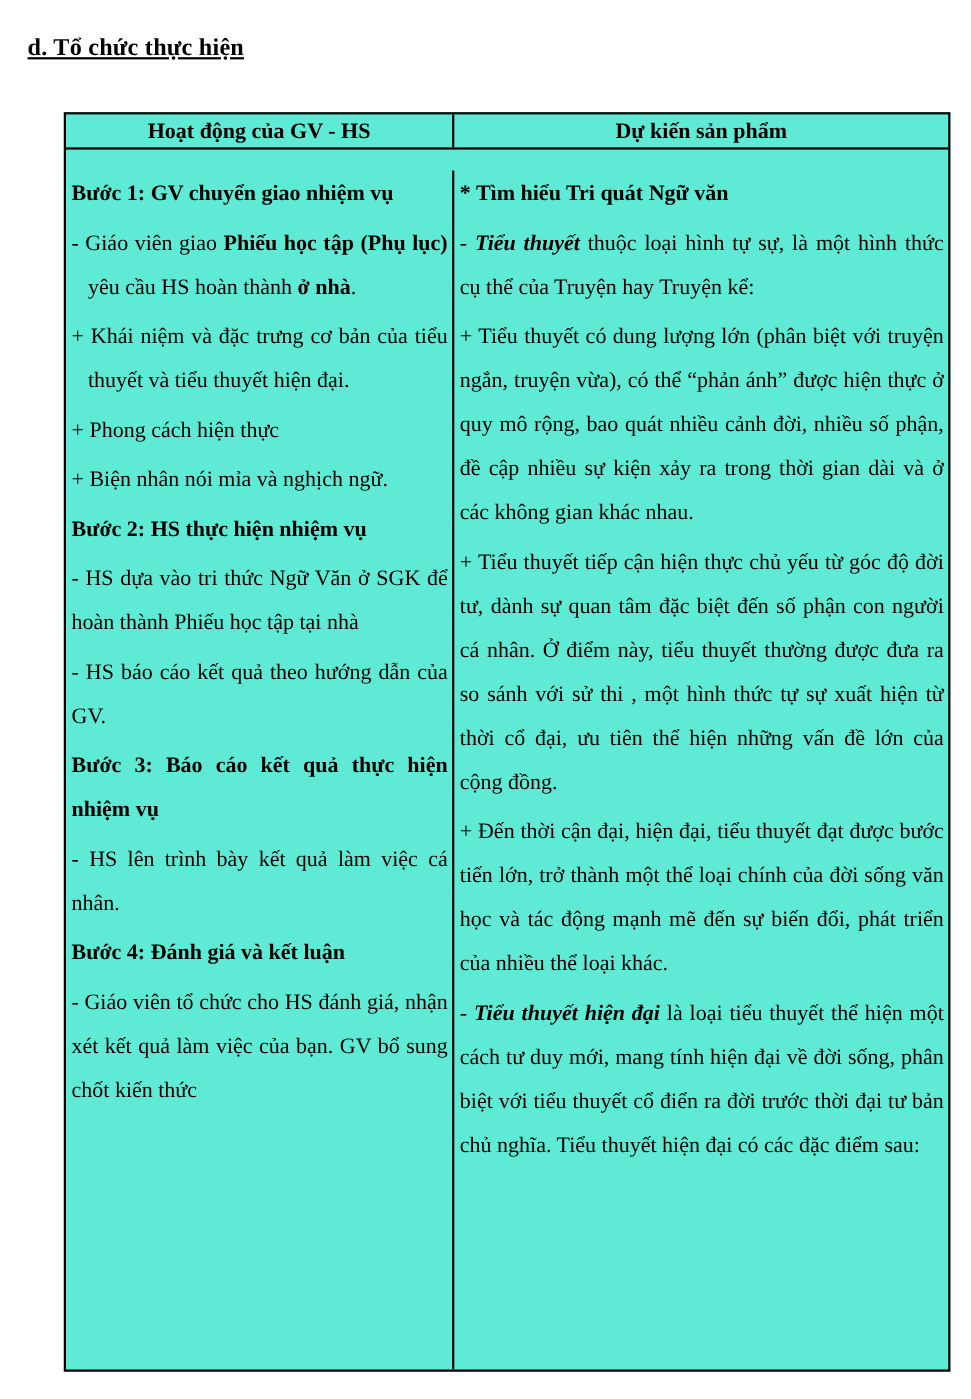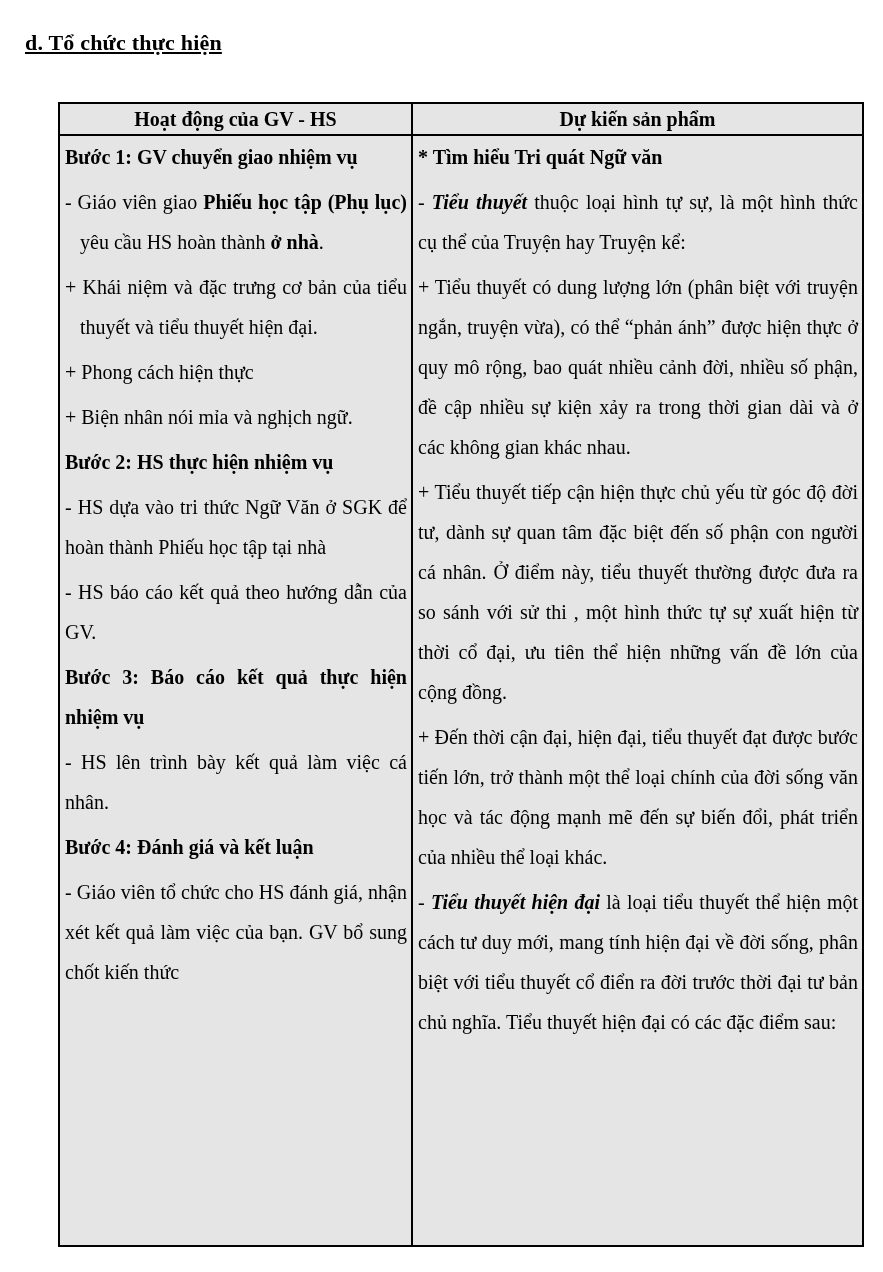--- a/index.html
+++ b/index.html
@@ -23,21 +23,21 @@
   }
   .doc-table {
     position: absolute;
     left: 58px;
     top: 102px;
     width: 806px;
     height: 1145px;
     border: 2px solid #000000;
     display: flex;
     flex-direction: column;
-    background: #e5e5e5;
+    background: #5eead4;
   }
   .thead {
     display: flex;
     border-bottom: 2px solid #000000;
     flex: 0 0 auto;
   }
   .th {
     height: 30px;
     display: flex;
     align-items: center;
@@ -51,20 +51,21 @@
     display: flex;
     flex: 1 1 auto;
     overflow: hidden;
   }
   .cell {
     font-size: 20px;
     line-height: 40px;
     text-align: justify;
     overflow: hidden;
     padding: 1px 4px 0 5px;
+    margin-top: 19px;
   }
   .cell-left { width: 353px; border-right: 2px solid #000000; }
   .cell-right { flex: 1; }
   .para { margin: 0 0 5px 0; }
   .para.hang { padding-left: 15px; text-indent: -15px; }
   .b { font-weight: bold; }
   .i { font-style: italic; }
 </style>
 </head>
 <body>

